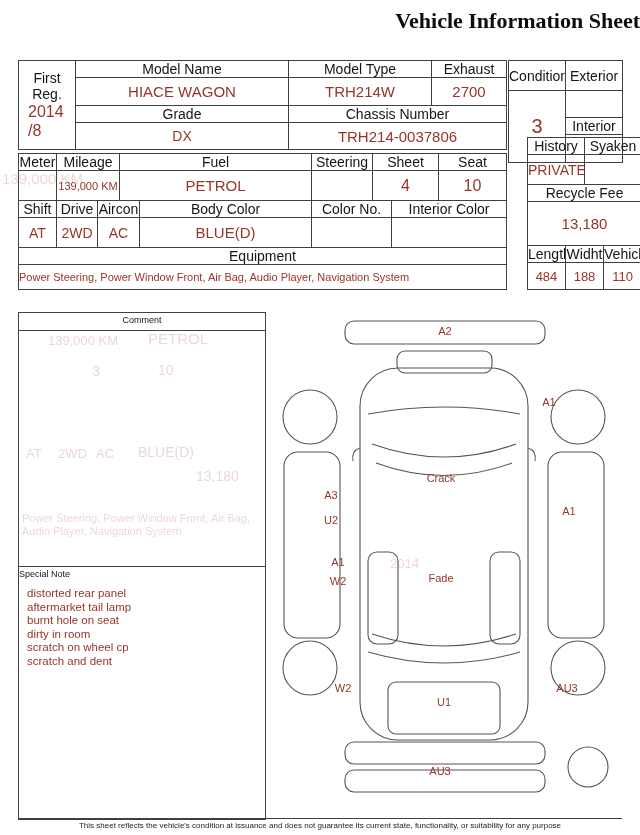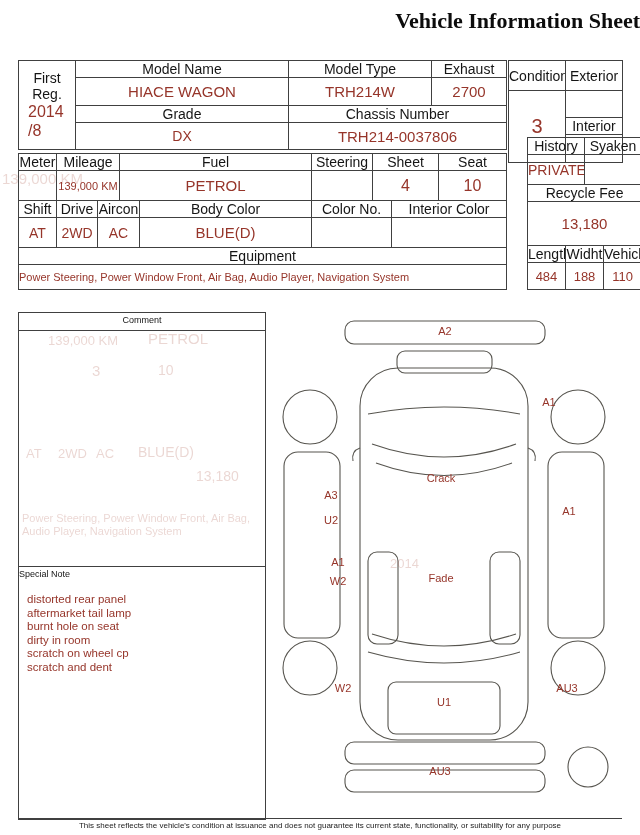--- a/index.html
+++ b/index.html
@@ -14,21 +14,21 @@
   .red{color:#96352a;}
   .fs20{font-size:20px}.fs16{font-size:16px}.fs15{font-size:15px}.fs14{font-size:14px}
   .fs13{font-size:13px}.fs11{font-size:11px}.fs10{font-size:14px}
   .leftpad{text-align:left;padding:0 6px;}
   .commentbox{position:absolute;left:18px;top:312px;width:246px;height:506px;
               border:1px solid #404040;}
   .comment-label{height:15px;border-bottom:1px solid #404040;text-align:center;
                  font-size:9px;padding-top:2px;color:#151515;}
   .special{position:absolute;top:253px;left:0;right:0;border-top:1px solid #404040;}
   .special-label{text-align:left;font-size:9px;color:#151515;padding-top:2px;height:14px;}
-  .notes{list-style:none;margin:10px 0 0 0;padding:0 0 0 8px;}
+  .notes{list-style:none;margin:4px 0 0 0;padding:0 0 0 8px;}
   .notes li{font-size:11.5px;line-height:13.5px;color:#96352a;}
   .footer{position:absolute;left:18px;top:818px;width:604px;border-top:1px solid #404040;
           font-size:8px;color:#222;padding-top:2px;text-align:center;}
   .diagram{position:absolute;left:268px;top:316px;}
   .dshape{fill:none;stroke:#57554f;stroke-width:1.1;}
   .dtext{font-family:"Liberation Sans",sans-serif;font-size:11px;fill:#96352a;text-anchor:middle;}
   .ghost{position:absolute;color:#a64c3c;opacity:.22;pointer-events:none;white-space:nowrap;}
   .ghost.wrap{white-space:normal;}
   .firstreg{line-height:19px;text-align:left;padding-left:9px;}
 </style>

